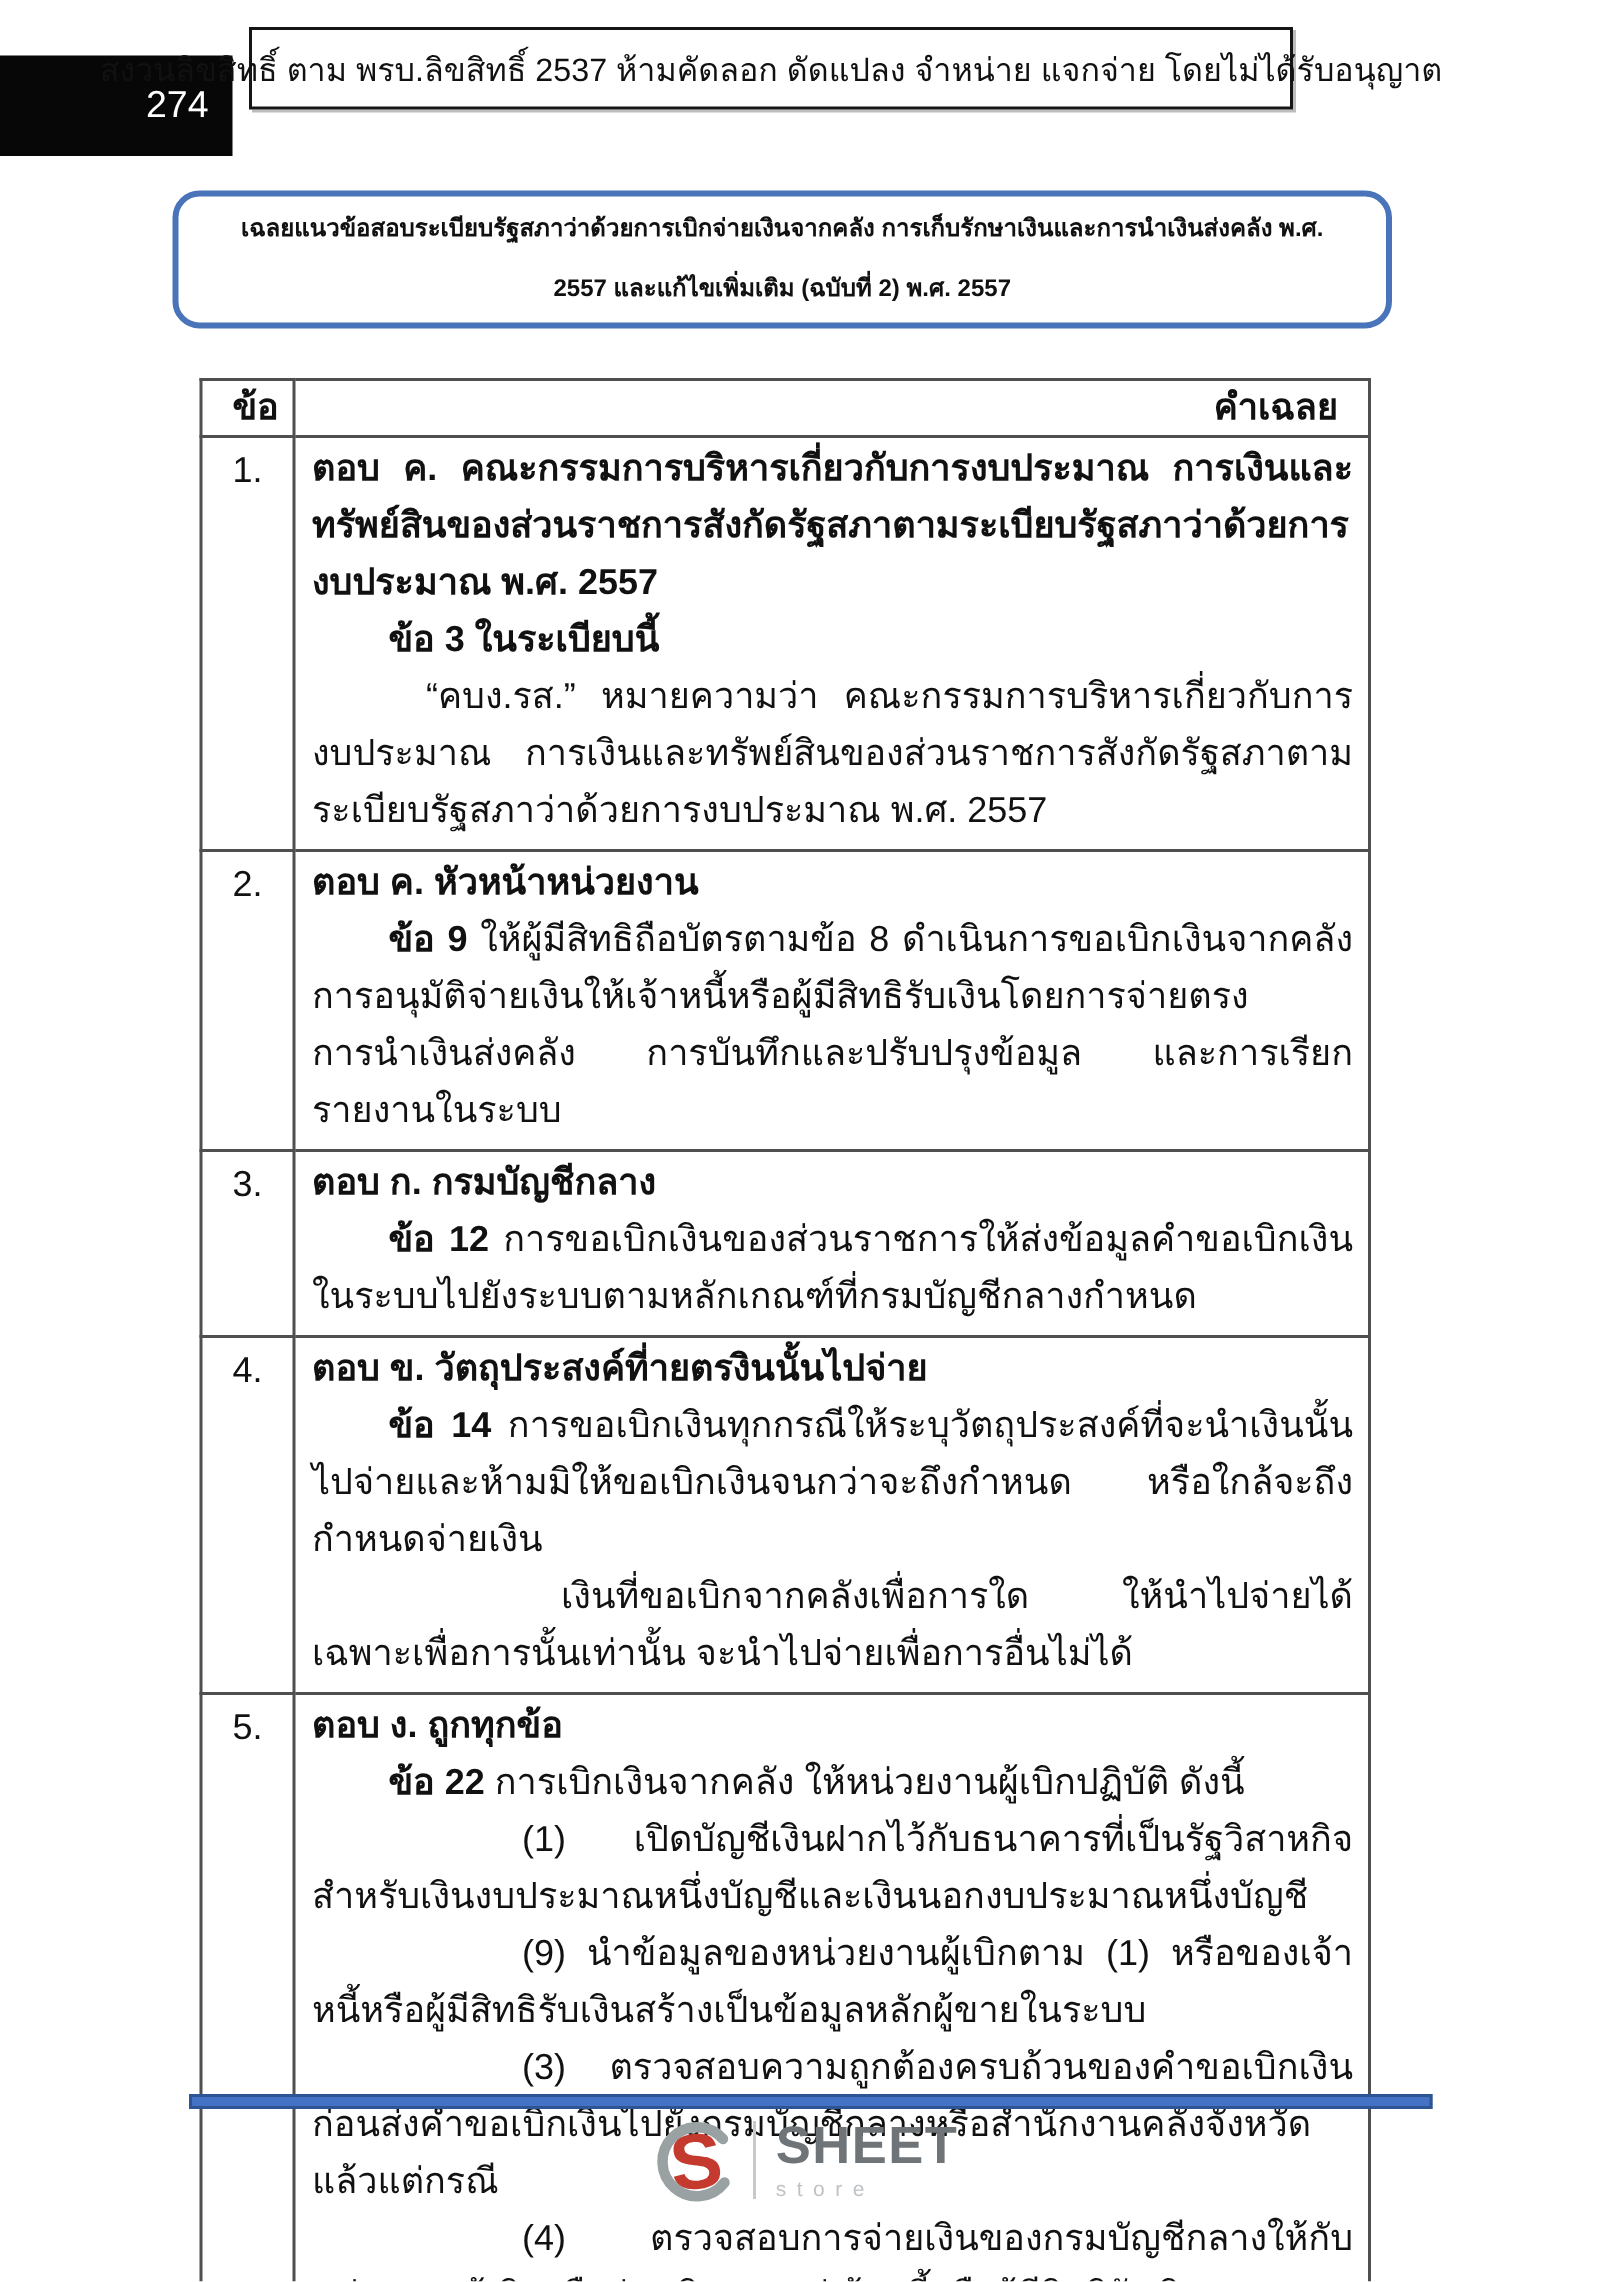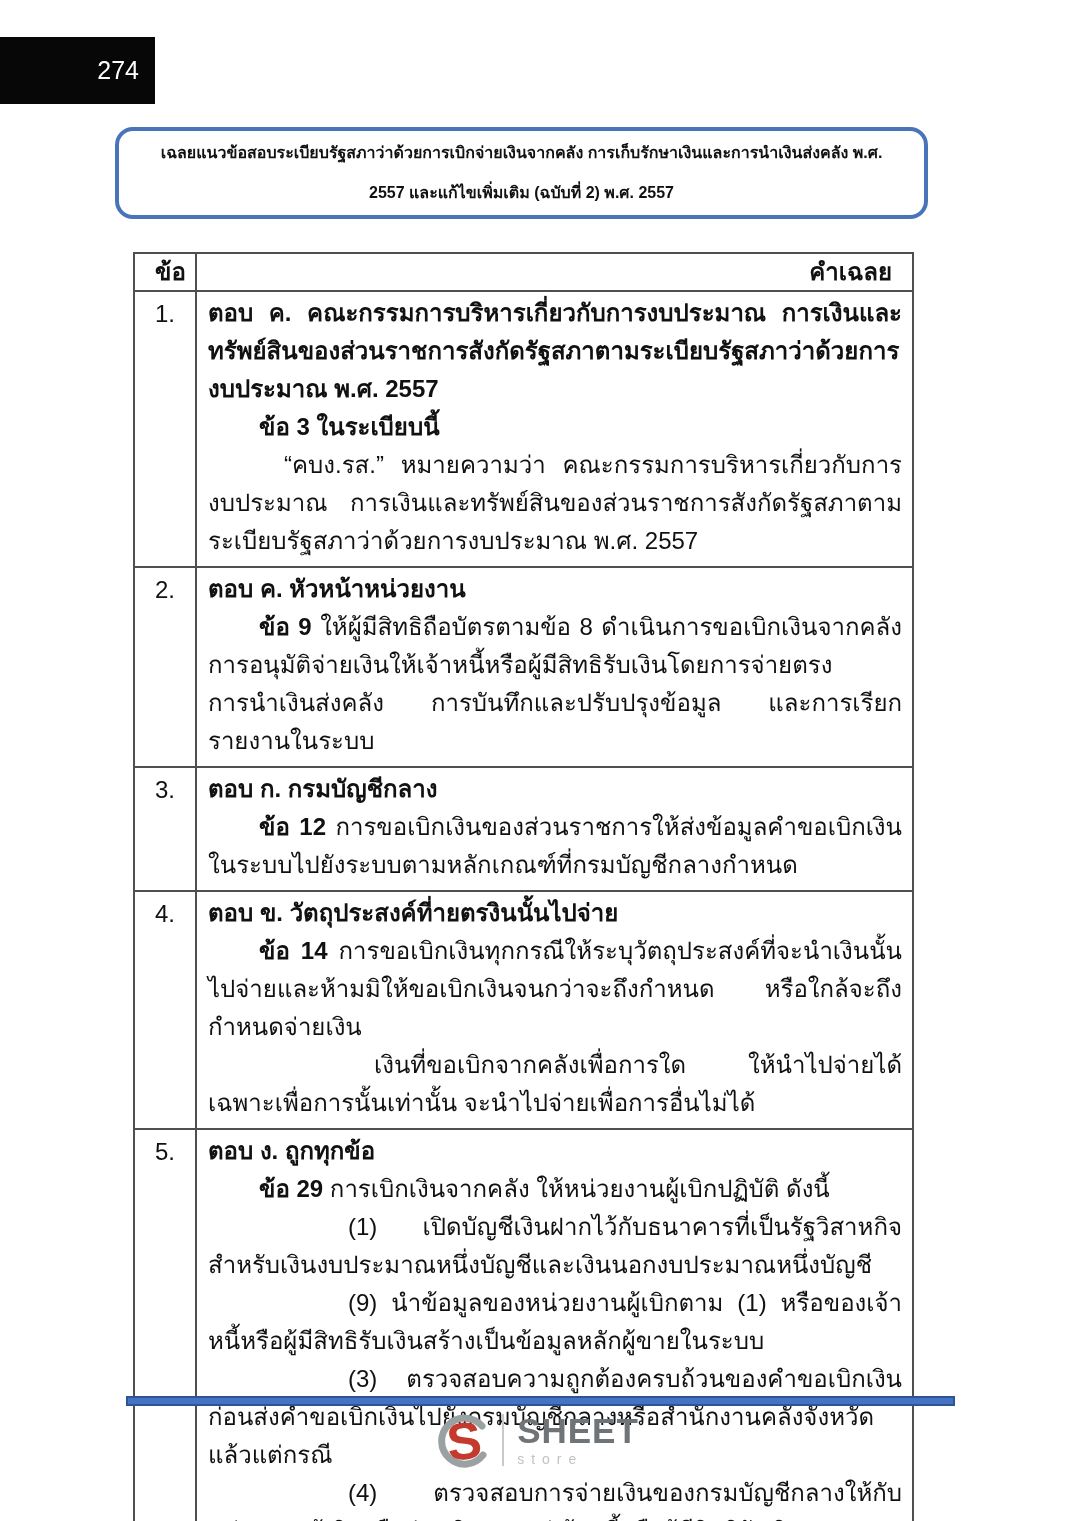--- a/index.html
+++ b/index.html
@@ -142,20 +142,23 @@
 </style>
 </head>
 <body>
 
 <div class="page">
 
   <div class="page-number-bar">
     <span>274</span>
   </div>
 
+  <div class="copyright-box">
+    <span>สงวนลิขสิทธิ์ ตาม พรบ.ลิขสิทธิ์ 2537 ห้ามคัดลอก ดัดแปลง จำหน่าย แจกจ่าย โดยไม่ได้รับอนุญาต</span>
+  </div>
 
   <div class="title-box">
     <span>เฉลยแนวข้อสอบระเบียบรัฐสภาว่าด้วยการเบิกจ่ายเงินจากคลัง การเก็บรักษาเงินและการนำเงินส่งคลัง พ.ศ. 2557 และแก้ไขเพิ่มเติม (ฉบับที่ 2) พ.ศ. 2557</span>
   </div>
 
   <table class="answer-table">
     <colgroup>
       <col class="col-number">
       <col>
     </colgroup>
@@ -197,21 +200,21 @@
       <p class="para"><b>ตอบ ข. วัตถุประสงค์ที่ายตรงินนั้นไปจ่าย</b></p>
     <p class="para indent-1"><b>ข้อ 14</b> การขอเบิกเงินทุกกรณีให้ระบุวัตถุประสงค์ที่จะนำเงินนั้นไปจ่ายและห้ามมิให้ขอเบิกเงินจนกว่าจะถึงกำหนด หรือใกล้จะถึงกำหนดจ่ายเงิน</p>
             <p class="para indent-4">เงินที่ขอเบิกจากคลังเพื่อการใด ให้นำไปจ่ายได้เฉพาะเพื่อการนั้นเท่านั้น จะนำไปจ่ายเพื่อการอื่นไม่ได้</p>
           </td>
   </tr>
 
   <tr class="row-h5">
     <td class="cell-number">5.</td>
     <td class="cell-answer">
       <p class="para"><b>ตอบ ง. ถูกทุกข้อ</b></p>
-    <p class="para indent-1"><b>ข้อ 29</b> การเบิกเงินจากคลัง ให้หน่วยงานผู้เบิกปฏิบัติ ดังนี้</p>
+    <p class="para indent-1"><b>ข้อ 22</b> การเบิกเงินจากคลัง ให้หน่วยงานผู้เบิกปฏิบัติ ดังนี้</p>
             <p class="para indent-3">(1) เปิดบัญชีเงินฝากไว้กับธนาคารที่เป็นรัฐวิสาหกิจ สำหรับเงินงบประมาณหนึ่งบัญชีและเงินนอกงบประมาณหนึ่งบัญชี</p>
             <p class="para indent-3">(9) นำข้อมูลของหน่วยงานผู้เบิกตาม (1) หรือของเจ้าหนี้หรือผู้มีสิทธิรับเงินสร้างเป็นข้อมูลหลักผู้ขายในระบบ</p>
             <p class="para indent-3">(3) ตรวจสอบความถูกต้องครบถ้วนของคำขอเบิกเงินก่อนส่งคำขอเบิกเงินไปยังกรมบัญชีกลางหรือสำนักงานคลังจังหวัด แล้วแต่กรณี</p>
             <p class="para indent-3">(4) ตรวจสอบการจ่ายเงินของกรมบัญชีกลางให้กับหน่วยงานผู้เบิกหรือจ่ายเงินตรงแก่เจ้าหนี้หรือผู้มีสิทธิรับเงินตามคำขอเบิกเงินจากรายงานในระบบ</p>
           </td>
   </tr>
 </tbody>
   </table>
 
   <div class="footer-rule"></div>

